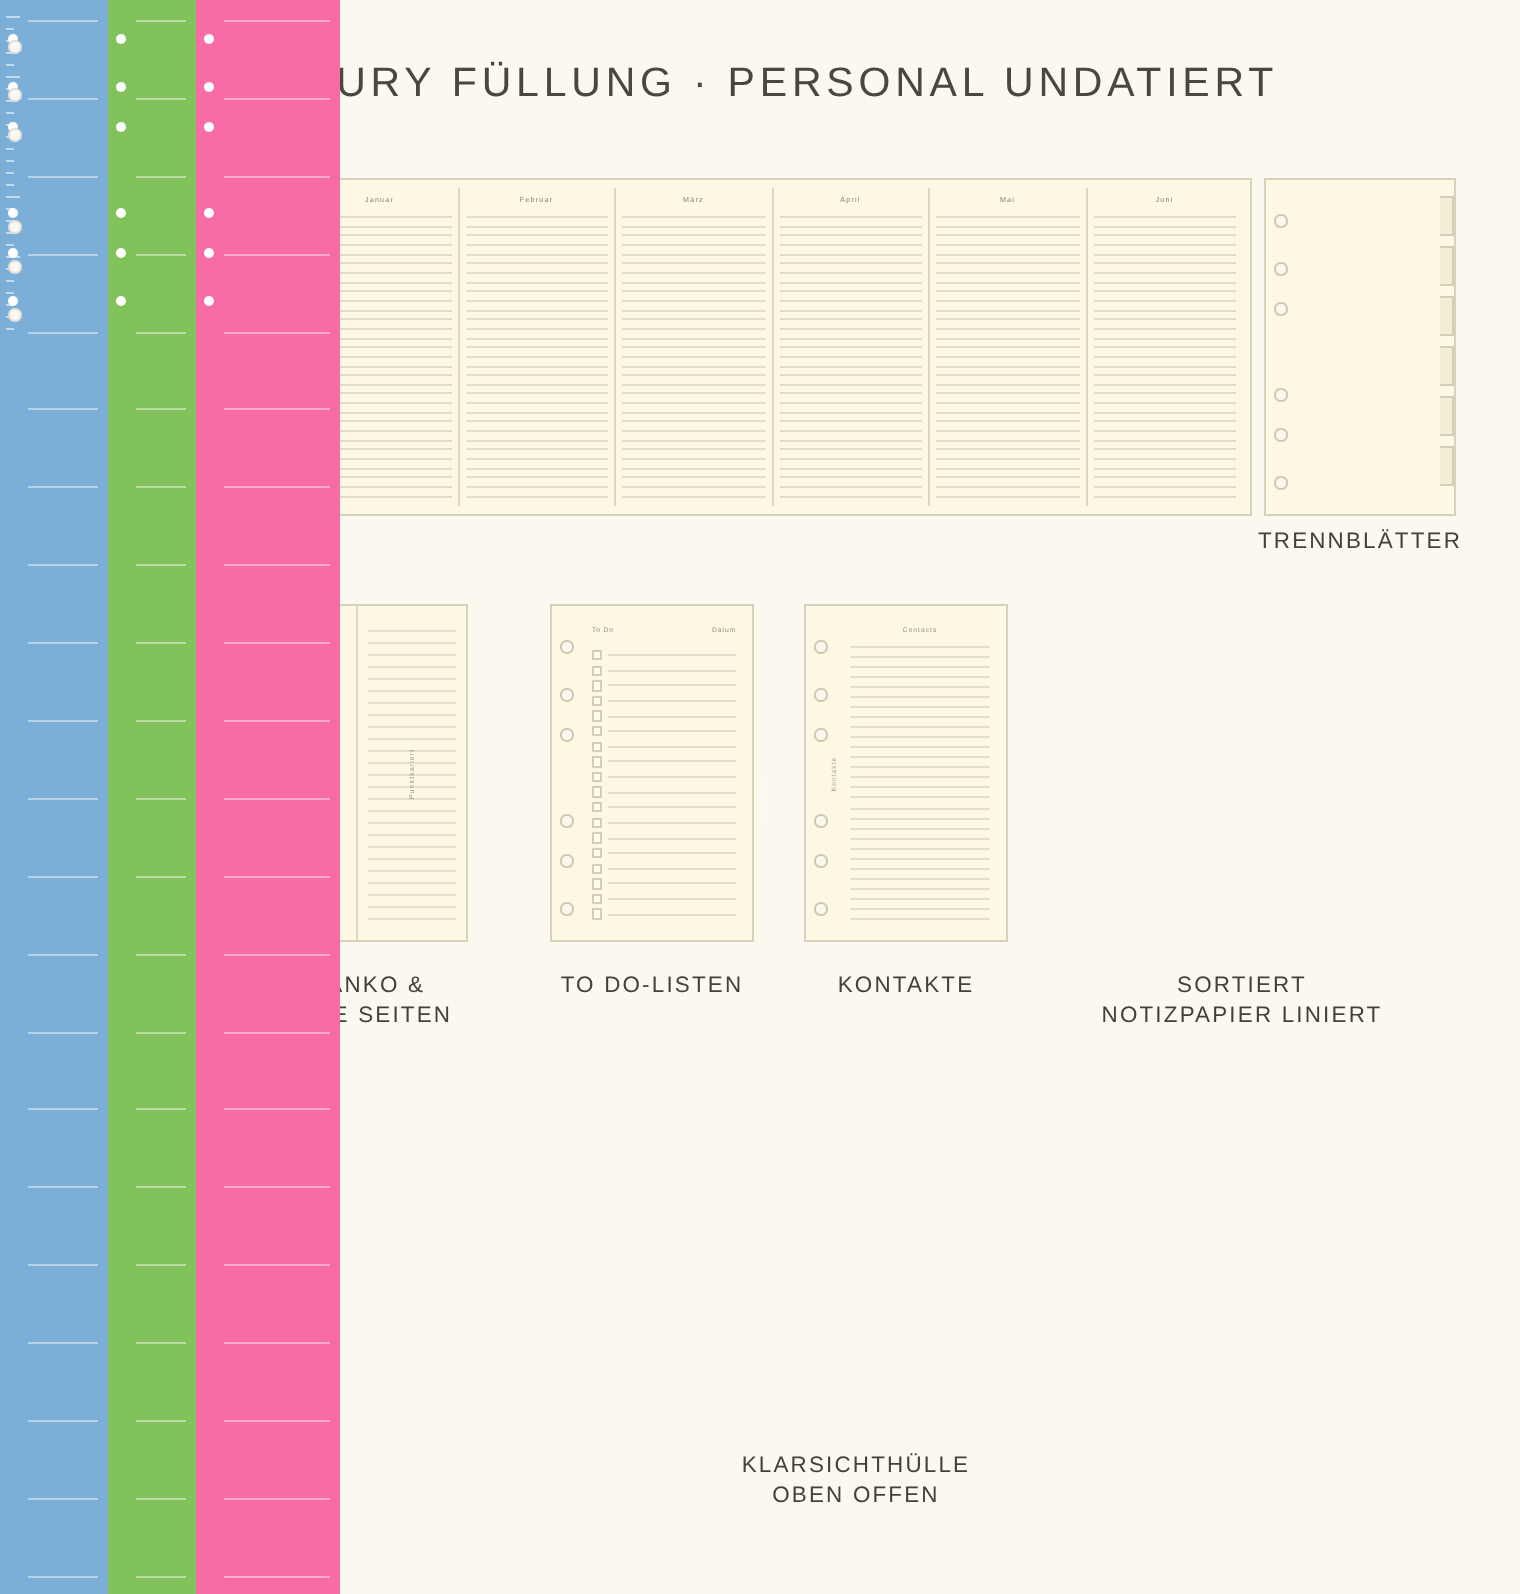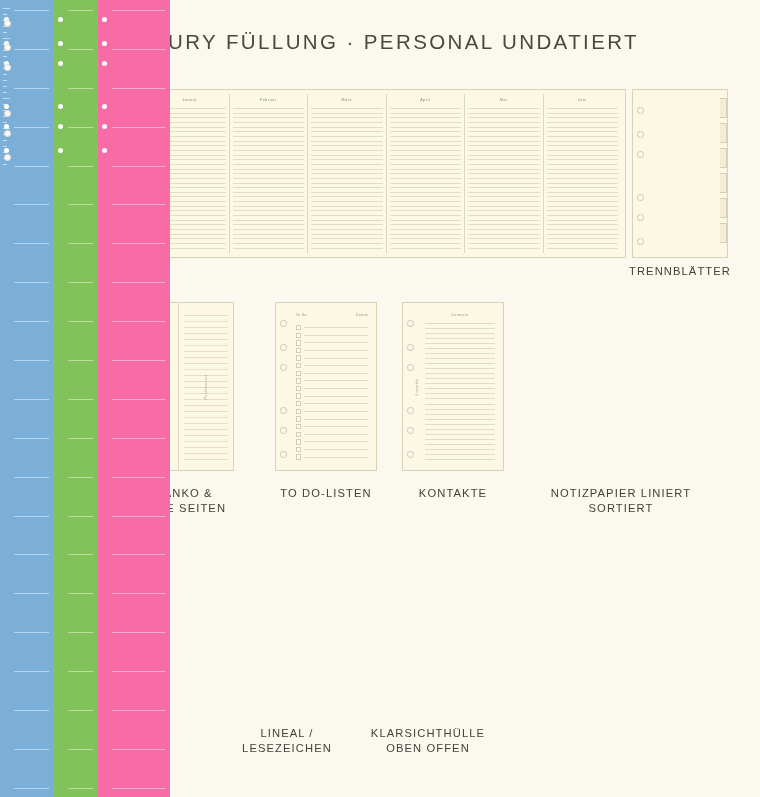--- a/index.html
+++ b/index.html
@@ -998,22 +998,22 @@
           <span></span>
           <span></span>
           <span></span>
           <span></span>
           <span></span>
           <span></span>
       </div>
     </div>
   </div>
   <div class="caption" style="left:526px; top:486px; width:190px;">
+    <div>SORTIERT</div>
     <div>NOTIZPAPIER LINIERT</div>
-    <div>SORTIERT</div>
   </div>
 
   <div id="lineal">
     <div class="ruler-ticks">
       <i style="top:0px;width:7px"></i>
         <i style="top:6px;width:4px"></i>
         <i style="top:12px;width:4px"></i>
         <i style="top:18px;width:4px"></i>
         <i style="top:24px;width:4px"></i>
       <i style="top:30px;width:7px"></i>
@@ -1042,24 +1042,20 @@
     <div class="ruler-holes">
       <i style="top:22px"></i>
         <i style="top:46px"></i>
         <i style="top:66px"></i>
       <i style="top:109px"></i>
         <i style="top:129px"></i>
         <i style="top:153px"></i>
     </div>
     <div class="ruler-text">FILOFAX</div>
   </div>
-  <div class="caption" style="left:241px; top:726px; width:92px;">
-    <div>LINEAL /</div>
-    <div>LESEZEICHEN</div>
-  </div>
 
   <div id="huelle">
     <div class="holes">
       <i style="top:20px"></i>
         <i style="top:44px"></i>
         <i style="top:64px"></i>
       <i style="top:110px"></i>
         <i style="top:130px"></i>
         <i style="top:154px"></i>
     </div>

